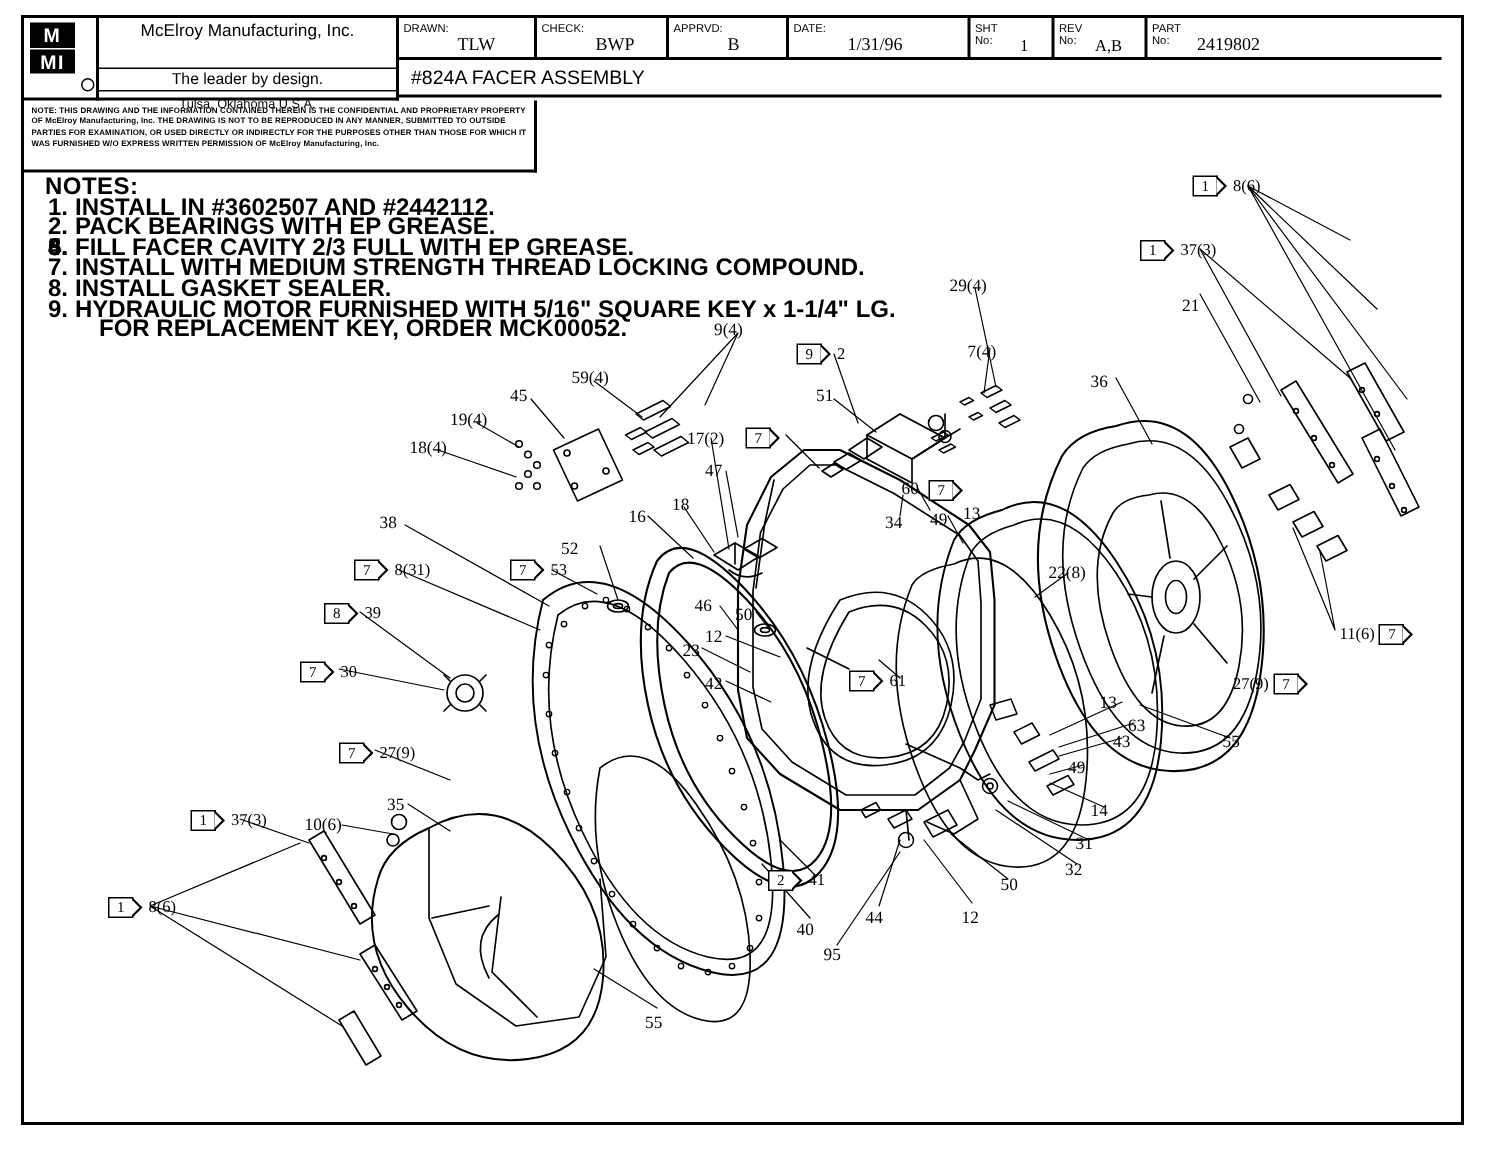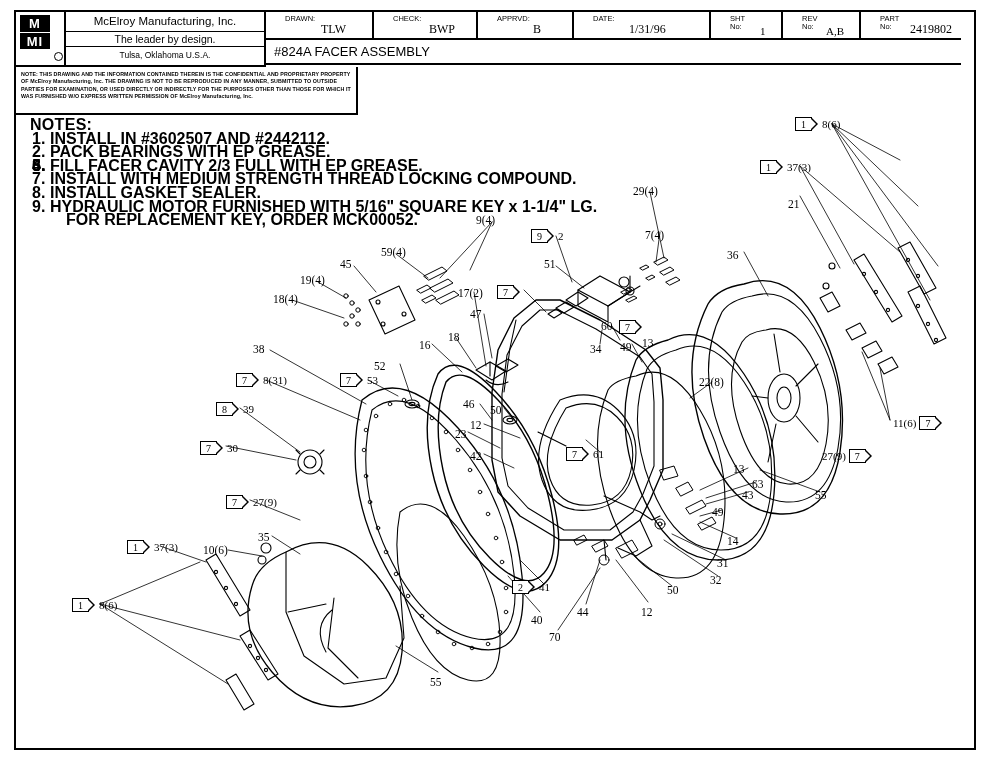--- a/index.html
+++ b/index.html
@@ -80,21 +80,21 @@
   }
   .tb-company .c1 {
     font-size: 11.5px;
     padding-top: 3px;
     font-weight: normal;
   }
   .tb-company .c2 {
     font-size: 10.5px;
     border-top: 1px solid #000;
     border-bottom: 1px solid #000;
-    margin-top: 4px;
+    margin-top: 18px;
     padding: 1px 0;
   }
   .tb-company .c3 {
     font-size: 8.5px;
     padding-top: 3px;
   }
   .tb-fields {
     flex: 1;
     display: flex;
     flex-direction: column;
@@ -105,21 +105,20 @@
     border-bottom: 2px solid #000;
     box-sizing: border-box;
   }
   .tb-cell {
     border-right: 2px solid #000;
     box-sizing: border-box;
     position: relative;
     display: flex;
     align-items: flex-end;
     padding: 0 3px 1px 3px;
-    margin-left: 16px;
   }
   .tb-cell:last-child { border-right: none; }
   .tb-lab {
     font-size: 7.5px;
     line-height: 8px;
     position: absolute;
     left: 3px;
     top: 3px;
     white-space: pre-line;
   }
@@ -709,19 +708,19 @@
   <div class="tag" style="left:742px;top:489px">43</div>
   <div class="tag" style="left:752px;top:478px">63</div>
   <div class="tag" style="left:815px;top:489px">55</div>
   <div class="tag" style="left:712px;top:506px">49</div>
   <div class="tag" style="left:727px;top:535px">14</div>
   <div class="tag" style="left:717px;top:557px">31</div>
   <div class="tag" style="left:710px;top:574px">32</div>
   <div class="tag" style="left:667px;top:584px">50</div>
   <div class="tag" style="left:641px;top:606px">12</div>
   <div class="tag" style="left:577px;top:606px">44</div>
-  <div class="tag" style="left:549px;top:631px">70</div>
+  <div class="tag" style="left:549px;top:631px">95</div>
   <div class="tag" style="left:531px;top:614px">40</div>
   <div class="tag" style="left:258px;top:531px">35</div>
   <div class="tag" style="left:203px;top:544px">10(6)</div>
   <div class="tag" style="left:430px;top:676px">55</div>
 
 </div>
 
 </body></html>

